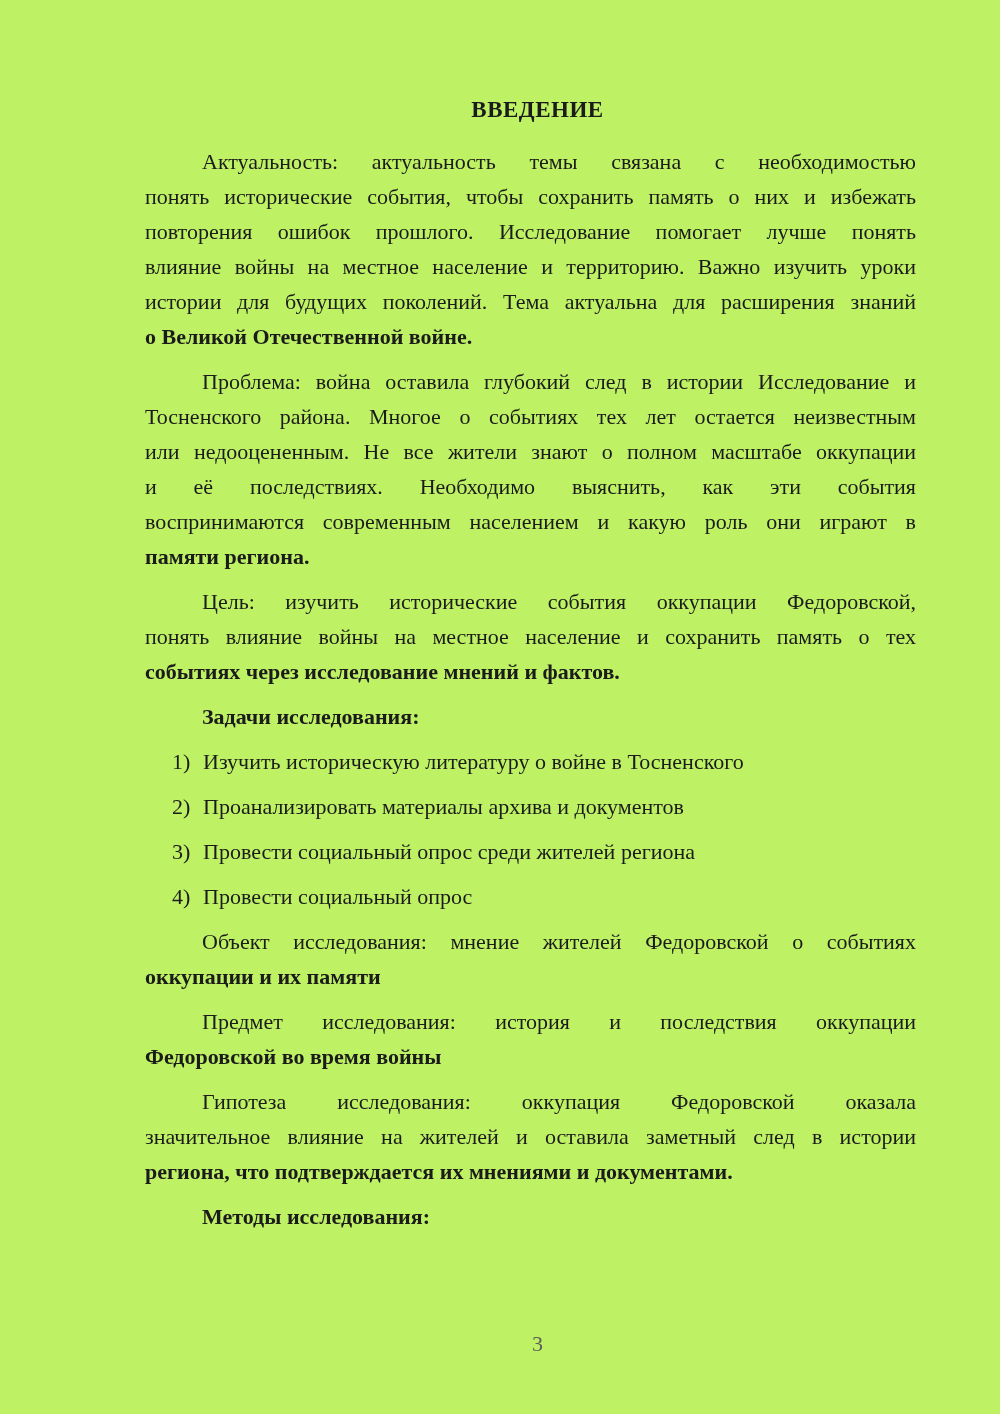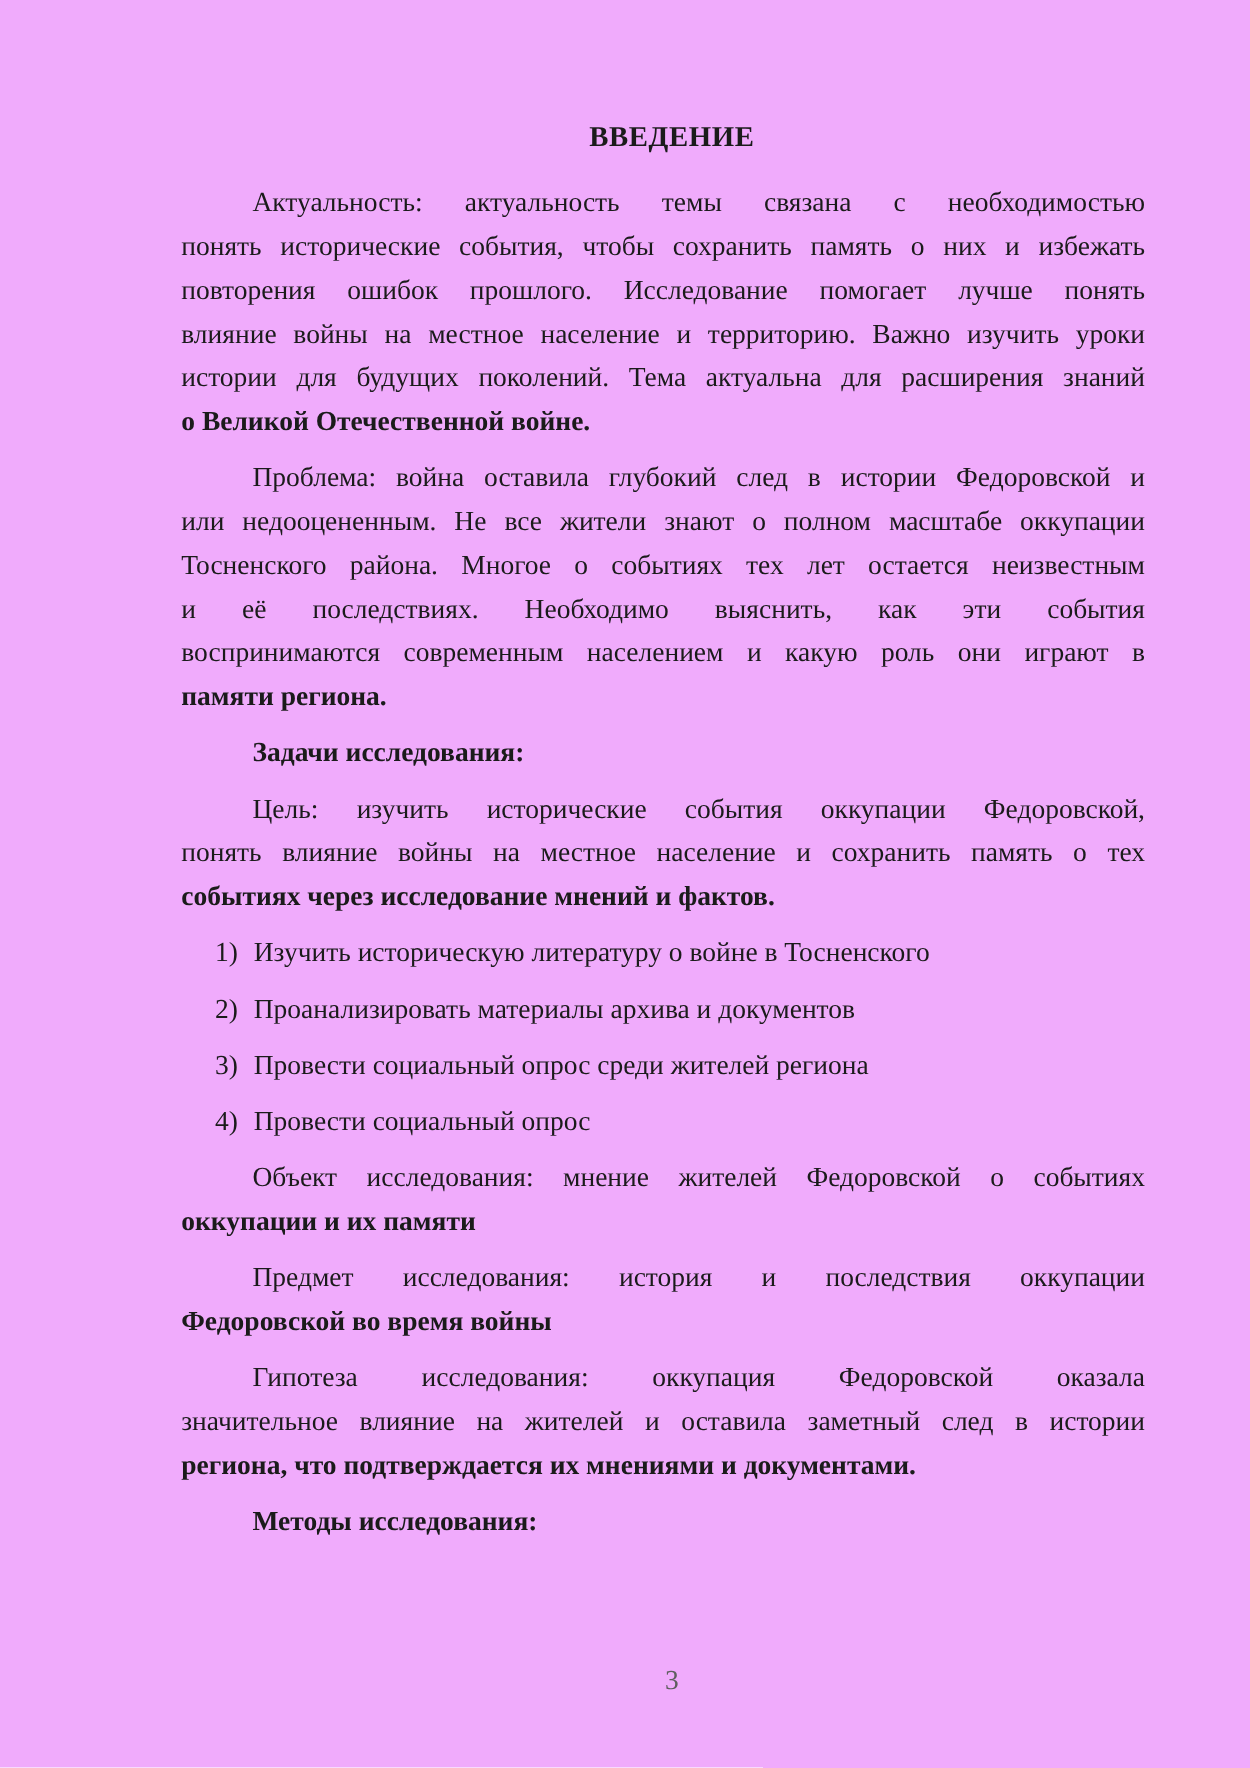--- a/index.html
+++ b/index.html
@@ -4,21 +4,21 @@
 <style>
   html, body {
     margin: 0;
     padding: 0;
     background: #ffffff;
   }
   .page {
     position: relative;
     width: 1000px;
     height: 1414px;
-    background: #f0abfc;
+    background: #bef264;
     color: #1b1b1b;
     font-family: "Liberation Serif", "DejaVu Serif", serif;
     font-size: 22px;
     overflow: hidden;
     box-sizing: border-box;
   }
   .content {
     position: absolute;
     top: 92px;
     left: 145px;
@@ -85,36 +85,36 @@
     <div class="para">
       <div class="line jfull indent">Актуальность: актуальность темы связана с необходимостью</div>
       <div class="line jfull">понять исторические события, чтобы сохранить память о них и избежать</div>
       <div class="line jfull">повторения ошибок прошлого. Исследование помогает лучше понять</div>
       <div class="line jfull">влияние войны на местное население и территорию. Важно изучить уроки</div>
       <div class="line jfull">истории для будущих поколений. Тема актуальна для расширения знаний</div>
       <div class="line jlast">о Великой Отечественной войне.</div>
     </div>
 
     <div class="para">
-      <div class="line jfull indent">Проблема: война оставила глубокий след в истории Федоровской и</div>
+      <div class="line jfull indent">Проблема: война оставила глубокий след в истории Исследование и</div>
+      <div class="line jfull">Тосненского района. Многое о событиях тех лет остается неизвестным</div>
       <div class="line jfull">или недооцененным. Не все жители знают о полном масштабе оккупации</div>
-      <div class="line jfull">Тосненского района. Многое о событиях тех лет остается неизвестным</div>
       <div class="line jfull">и её последствиях. Необходимо выяснить, как эти события</div>
       <div class="line jfull">воспринимаются современным населением и какую роль они играют в</div>
       <div class="line jlast">памяти региона.</div>
     </div>
 
     <div class="para">
-      <div class="line jlast indent">Задачи исследования:</div>
+      <div class="line jfull indent">Цель: изучить исторические события оккупации Федоровской,</div>
+      <div class="line jfull">понять влияние войны на местное население и сохранить память о тех</div>
+      <div class="line jlast">событиях через исследование мнений и фактов.</div>
     </div>
 
     <div class="para">
-      <div class="line jfull indent">Цель: изучить исторические события оккупации Федоровской,</div>
-      <div class="line jfull">понять влияние войны на местное население и сохранить память о тех</div>
-      <div class="line jlast">событиях через исследование мнений и фактов.</div>
+      <div class="line jlast indent">Задачи исследования:</div>
     </div>
 
     <ol class="task-list">
       <li class="task"><span class="task-num">1)</span><span>Изучить историческую литературу о войне в Тосненского</span></li>
       <li class="task"><span class="task-num">2)</span><span>Проанализировать материалы архива и документов</span></li>
       <li class="task"><span class="task-num">3)</span><span>Провести социальный опрос среди жителей региона</span></li>
       <li class="task"><span class="task-num">4)</span><span>Провести социальный опрос</span></li>
     </ol>
 
     <div class="para">

